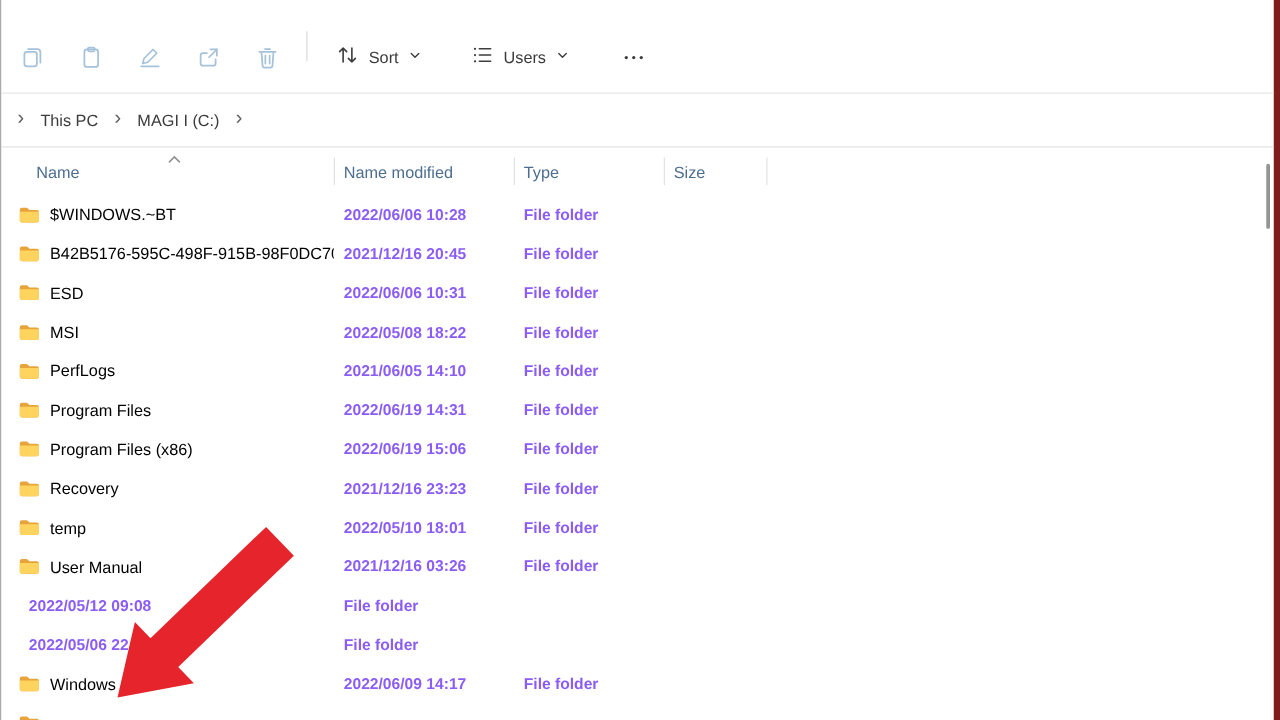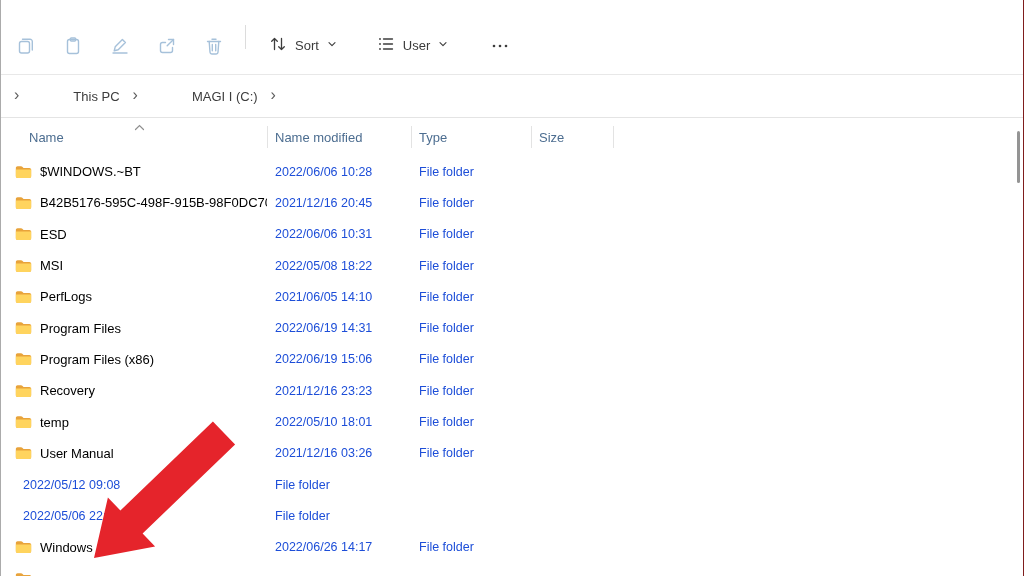--- a/index.html
+++ b/index.html
@@ -4,21 +4,21 @@
 <style>
   * { box-sizing: border-box; margin: 0; padding: 0; }
   html, body {
     width: 1024px; height: 576px; overflow: hidden;
     background: #fff;
     font-family: "Liberation Sans", sans-serif;
   }
   .window {
     position: relative; width: 1024px; height: 576px;
     background: #fff;
-    border-left: 1px solid #ababab; border-right: 1px solid #7f1d1d;
+    border-left: 1px solid #ababab; border-right: 5px solid #7f1d1d;
     overflow: hidden;
   }
 
   
   .toolbar {
     height: 75px;
     display: flex; align-items: flex-end;
     padding: 0 0 10px 8px;
     border-bottom: 1px solid #e8e8e8;
   }
@@ -49,21 +49,21 @@
     border-bottom: 1px solid #e4e4e4;
   }
   .crumb-chevron {
     color: #5f5f5f; font-size: 16px; line-height: 1;
     padding: 0 7px 3px 7px; cursor: pointer; user-select: none;
   }
   .crumb {
     background: none; border: none; border-radius: 4px;
     font-family: "Liberation Sans", sans-serif;
     font-size: 13px; color: #3c3c3c;
-    padding: 5px 6px; cursor: pointer; margin-left: 41px;
+    padding: 5px 6px; cursor: pointer;
   }
 
   
   .list-header {
     position: relative;
     display: grid;
     grid-template-columns: 252px 144px 120px 82px 1fr;
     height: 38px; align-items: center;
     padding-left: 14px;
     font-size: 13px; color: #4c6d90;
@@ -78,21 +78,21 @@
   .row {
     display: grid;
     grid-template-columns: 252px 144px 120px 82px 1fr;
     height: 31.3px; align-items: center;
     padding-left: 14px;
     cursor: default;
   }
   .cell { padding-left: 8px; overflow: hidden; white-space: nowrap; }
   .name-cell { padding-left: 0; display: flex; align-items: center; gap: 8px; }
   .fname { font-size: 13px; color: #000000; }
-  .sub { font-size: 12.5px; color: #1d4ed8; }
+  .sub { font-size: 12.5px; color: #8b5cf6; font-weight: bold; }
   .folder-icon { display: inline-flex; flex: 0 0 auto; }
 
   
   .red-arrow { position: absolute; left: 55px; top: 415px; pointer-events: none; }
   .scroll-thumb {
     position: absolute; right: 3px; top: 131px;
     width: 3px; height: 52px; border-radius: 2px;
     background: #949494; cursor: pointer;
   }
 </style>
@@ -169,21 +169,21 @@
       <span>
         <svg width="20" height="20" viewBox="0 0 20 20" class="icon-dark">
           <circle cx="4" cy="5" r="0.9" fill="#3d3d3d" stroke="none"></circle>
           <path d="M7.5 5 h9"></path>
           <circle cx="4" cy="10" r="0.9" fill="#3d3d3d" stroke="none"></circle>
           <path d="M7.5 10 h9"></path>
           <circle cx="4" cy="15" r="0.9" fill="#3d3d3d" stroke="none"></circle>
           <path d="M7.5 15 h9"></path>
         </svg>
       </span>
-      <span>User</span>
+      <span>Users</span>
       <span>
         <svg width="12" height="12" viewBox="0 0 14 14" class="icon-dark">
             <path d="M3.5 5.5 l3.5 3.5 3.5 -3.5"></path>
           </svg>
       </span>
     </button>
 
     <button class="tb-btn" style="margin-left:6px;">
       <span>
         <svg width="20" height="20" viewBox="0 0 20 20">
@@ -386,21 +386,21 @@
     <div class="row">
       <div class="cell name-cell">
         <span class="folder-icon">
           <svg width="17" height="14" viewBox="0 0 20 16">
             <path d="M1 3.2 C1 2.1 1.9 1.2 3 1.2 h4.2 c0.5 0 1 0.2 1.4 0.6 L10 3.2 h7 c1.1 0 2 0.9 2 2 V13 c0 1.1 -0.9 2 -2 2 H3 c-1.1 0 -2 -0.9 -2 -2 Z" fill="#E8A33B"></path>
             <path d="M1 5 h18 V13 c0 1.1 -0.9 2 -2 2 H3 c-1.1 0 -2 -0.9 -2 -2 Z" fill="#FFD45E"></path>
           </svg>
         </span>
         <span class="fname">Windows</span>
       </div>
-      <div class="cell sub">2022/06/26 14:17</div>
+      <div class="cell sub">2022/06/09 14:17</div>
       <div class="cell sub">File folder</div>
       <div class="cell sub"></div>
     </div>
 
     <div class="row">
       <div class="cell name-cell">
         <span class="folder-icon">
           <svg width="17" height="14" viewBox="0 0 20 16">
             <path d="M1 3.2 C1 2.1 1.9 1.2 3 1.2 h4.2 c0.5 0 1 0.2 1.4 0.6 L10 3.2 h7 c1.1 0 2 0.9 2 2 V13 c0 1.1 -0.9 2 -2 2 H3 c-1.1 0 -2 -0.9 -2 -2 Z" fill="#E8A33B"></path>
             <path d="M1 5 h18 V13 c0 1.1 -0.9 2 -2 2 H3 c-1.1 0 -2 -0.9 -2 -2 Z" fill="#FFD45E"></path>

